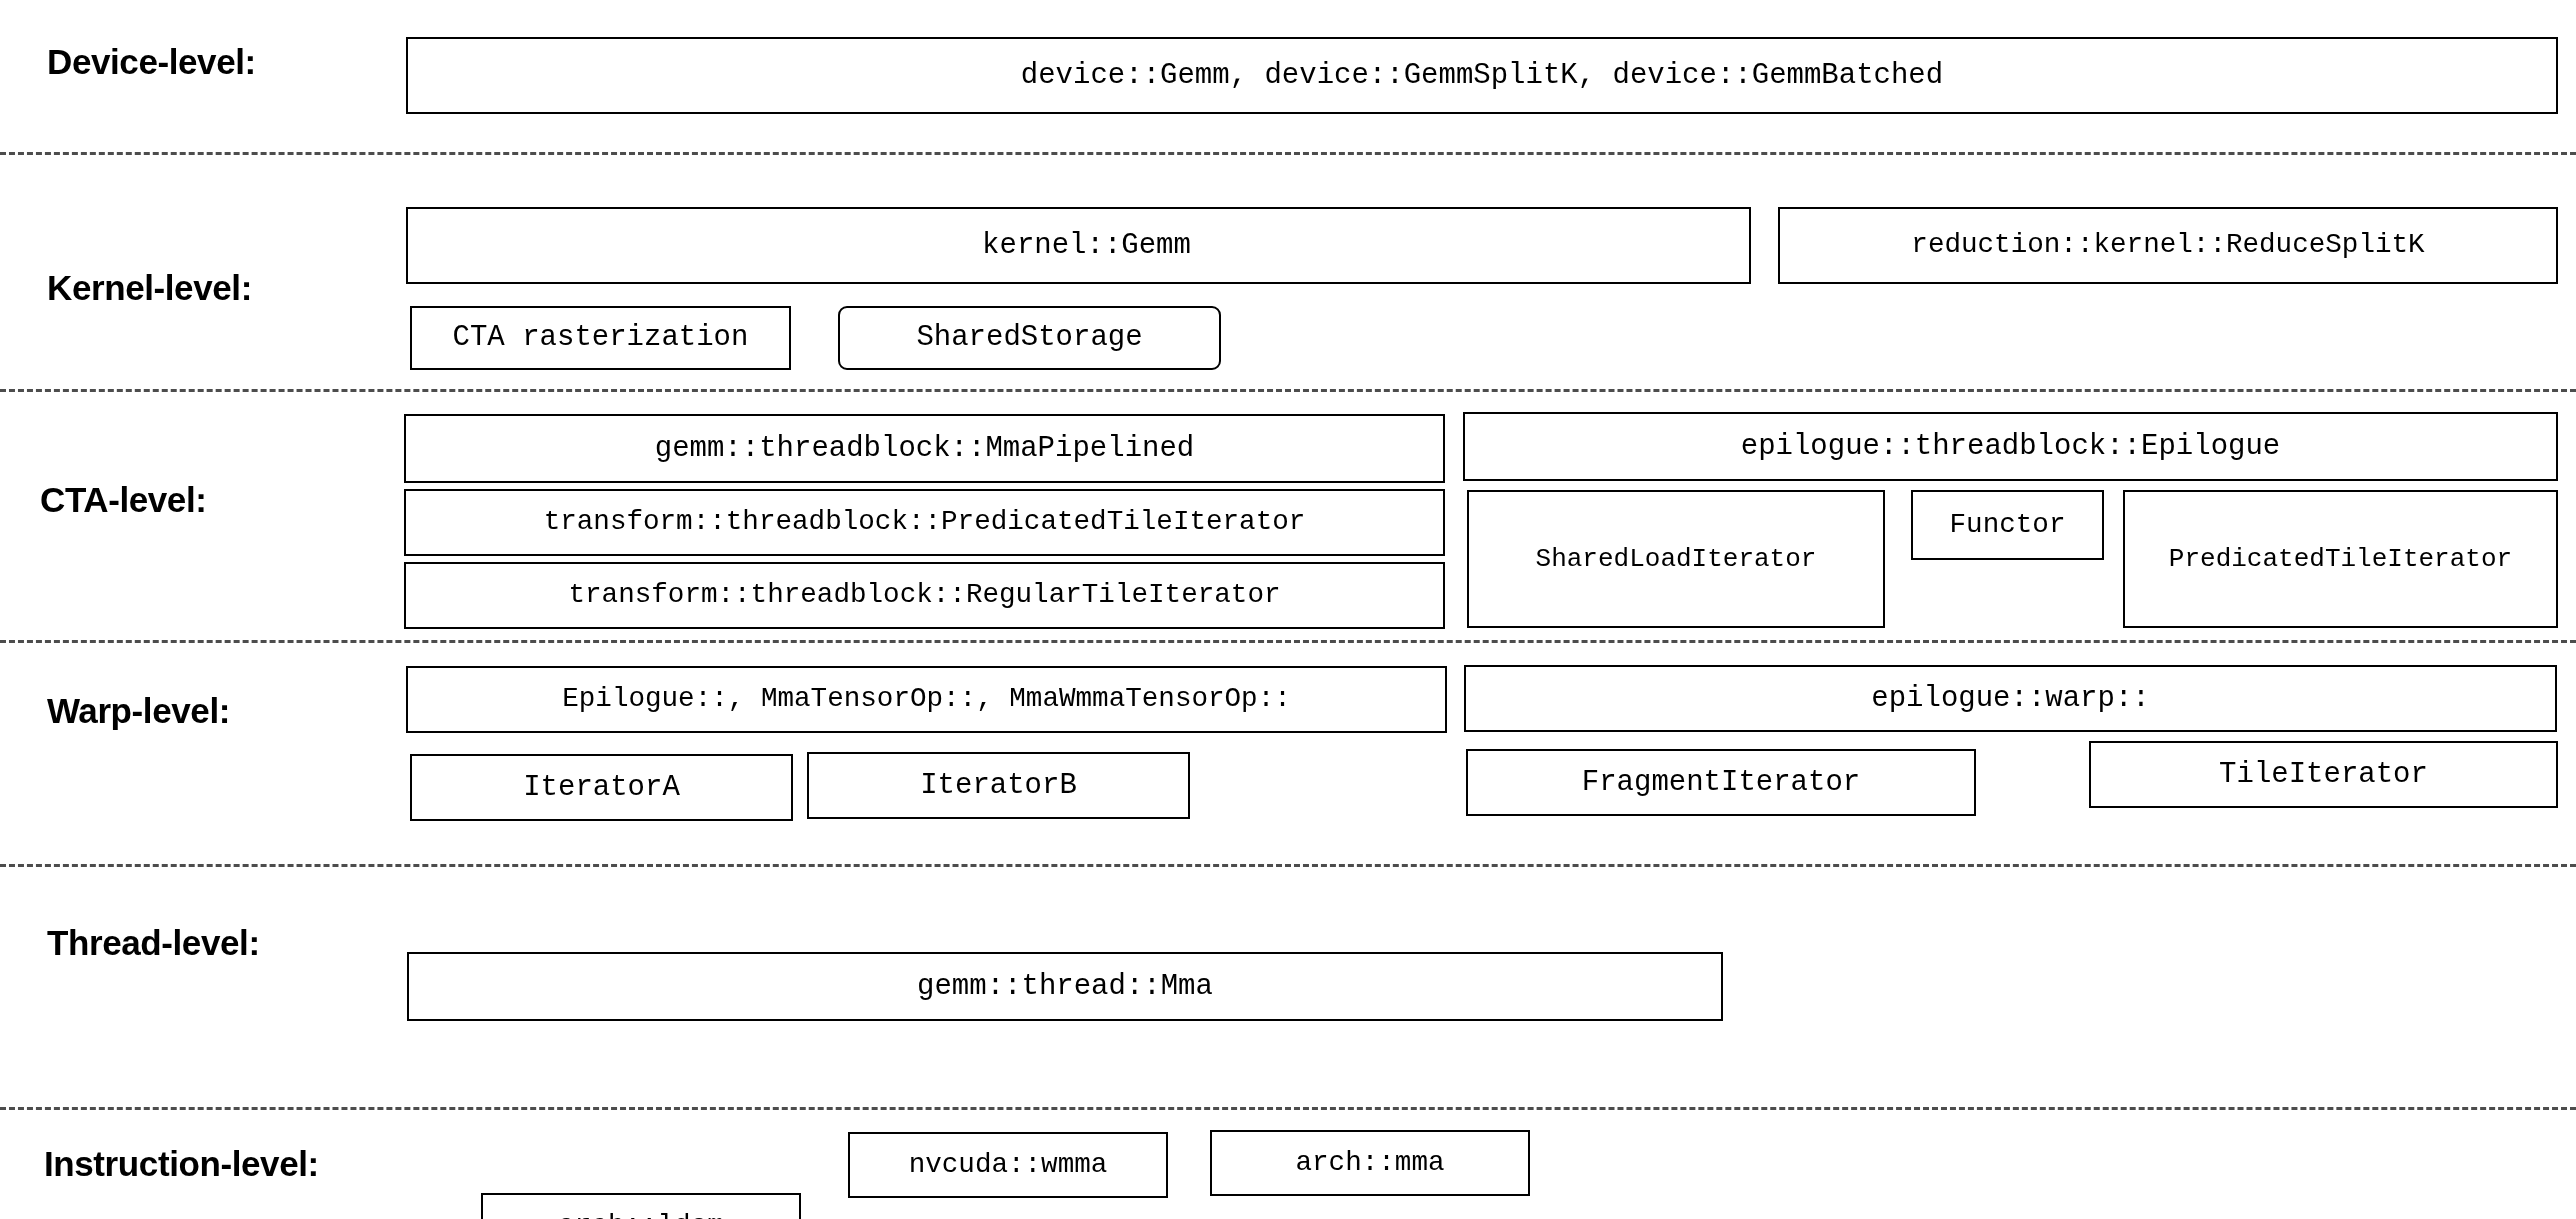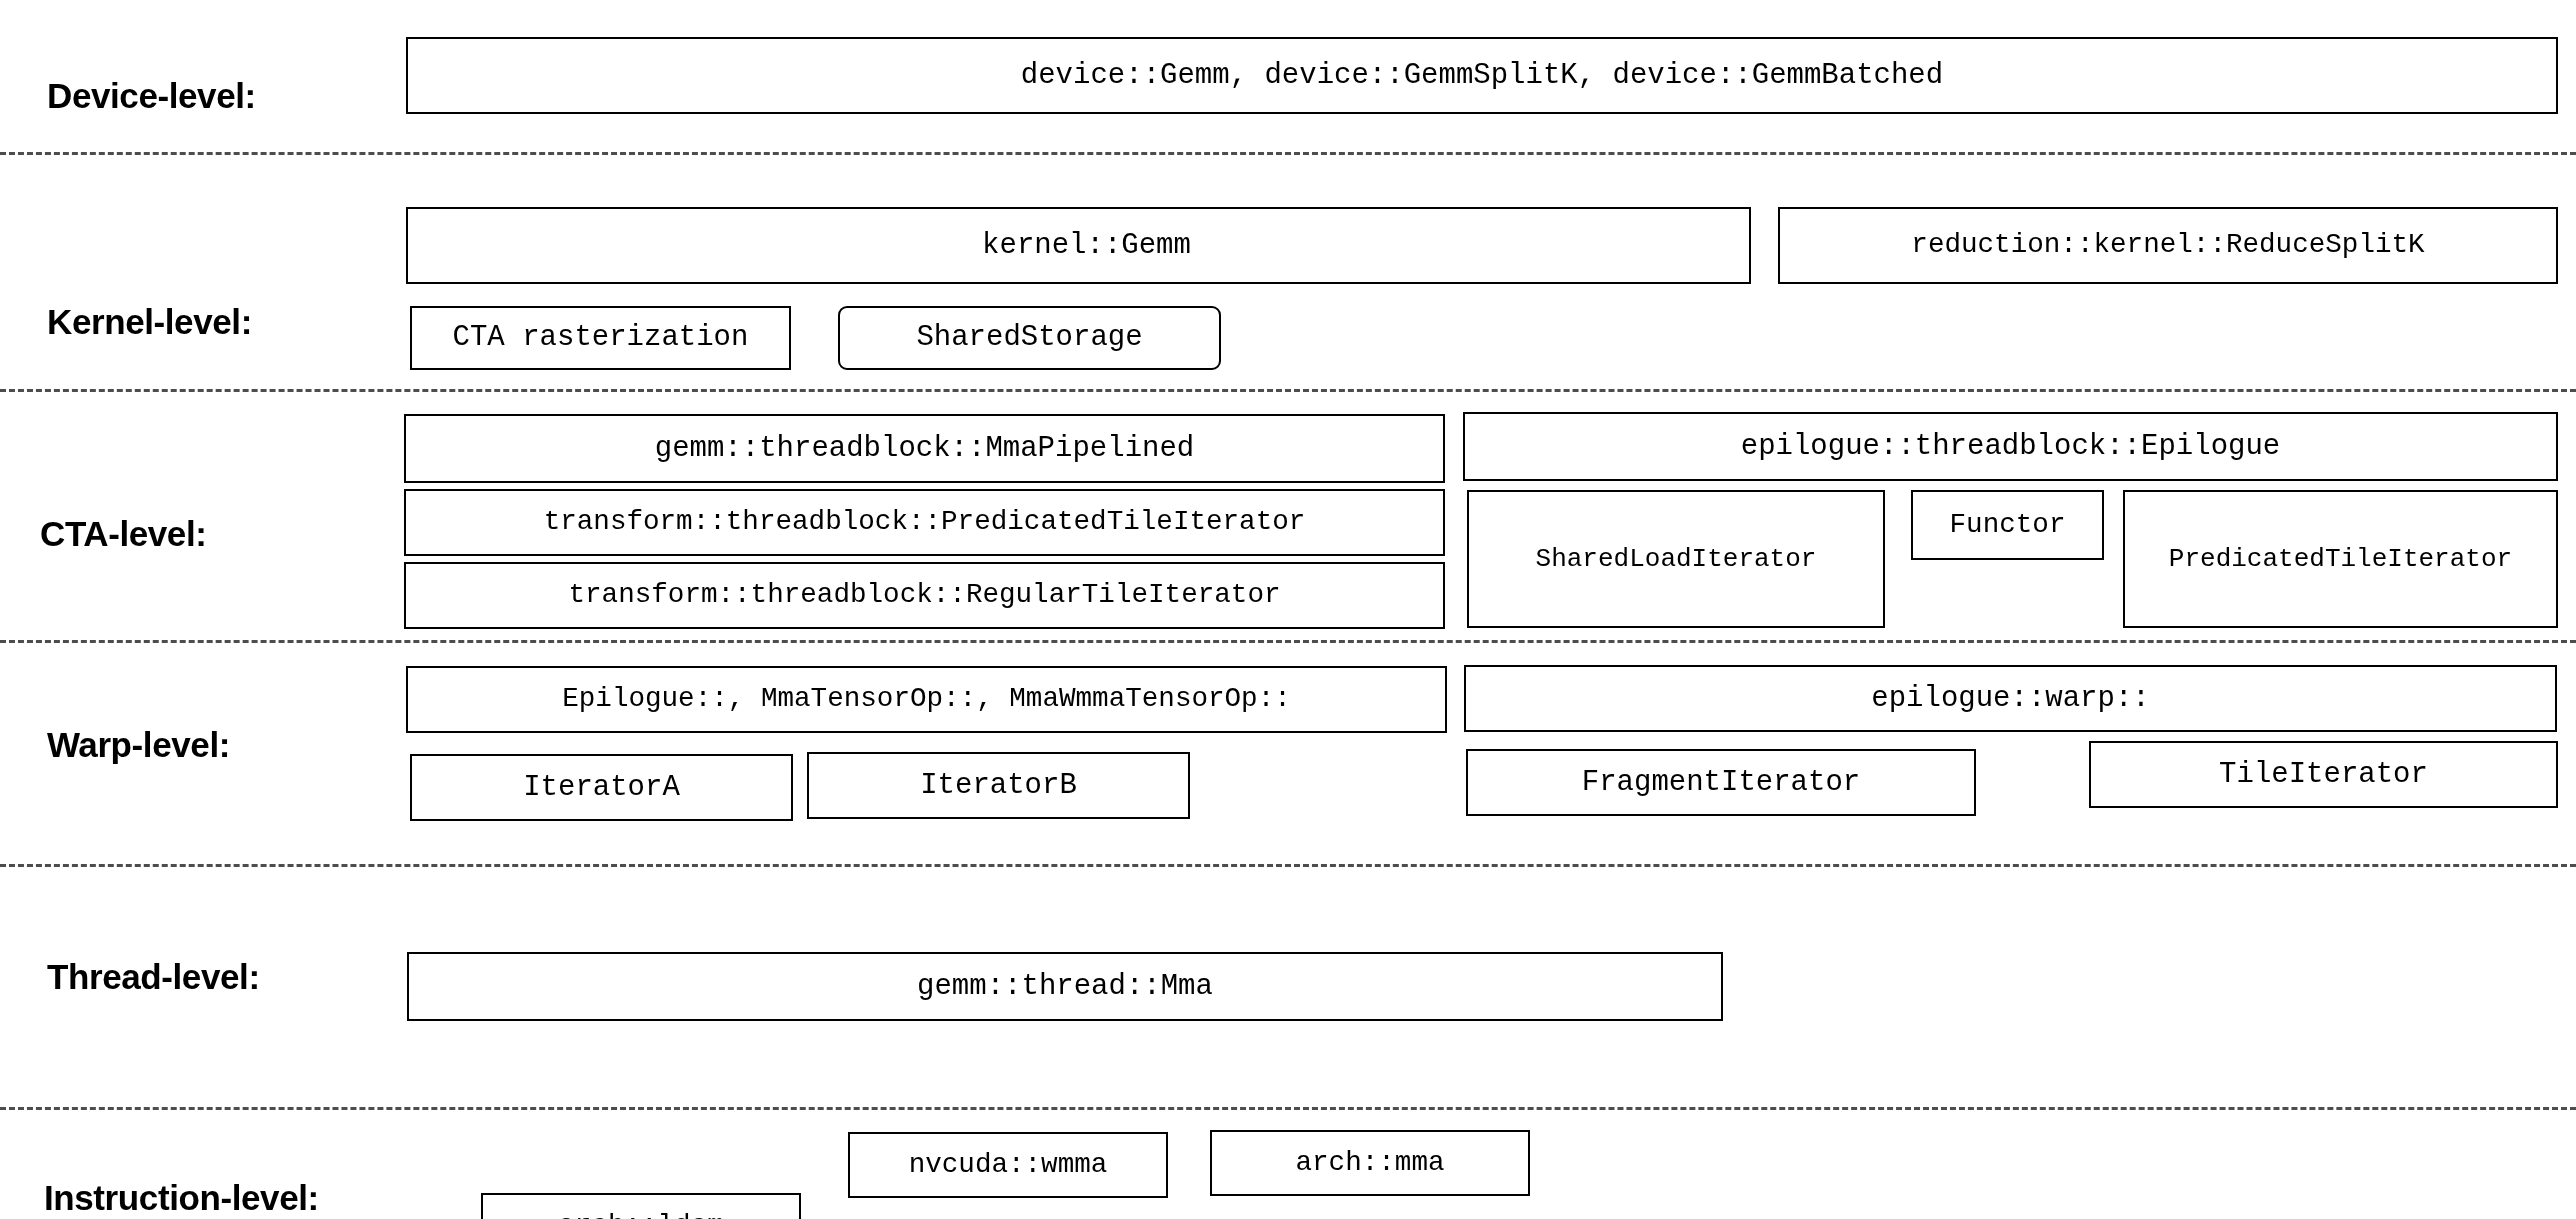--- a/index.html
+++ b/index.html
@@ -18,21 +18,20 @@
   }
   .level-label {
     position: absolute;
     font-family: "Liberation Sans", sans-serif;
     font-weight: bold;
     font-size: 35px;
     color: #000000;
     letter-spacing: -0.4px;
     white-space: nowrap;
     line-height: 1;
-    margin-top: 34px;
   }
   .divider {
     position: absolute;
     left: 0;
     width: 2576px;
     height: 0;
     border-top: 3.1px dashed #4d4d4d;
   }
   .box {
     position: absolute;

